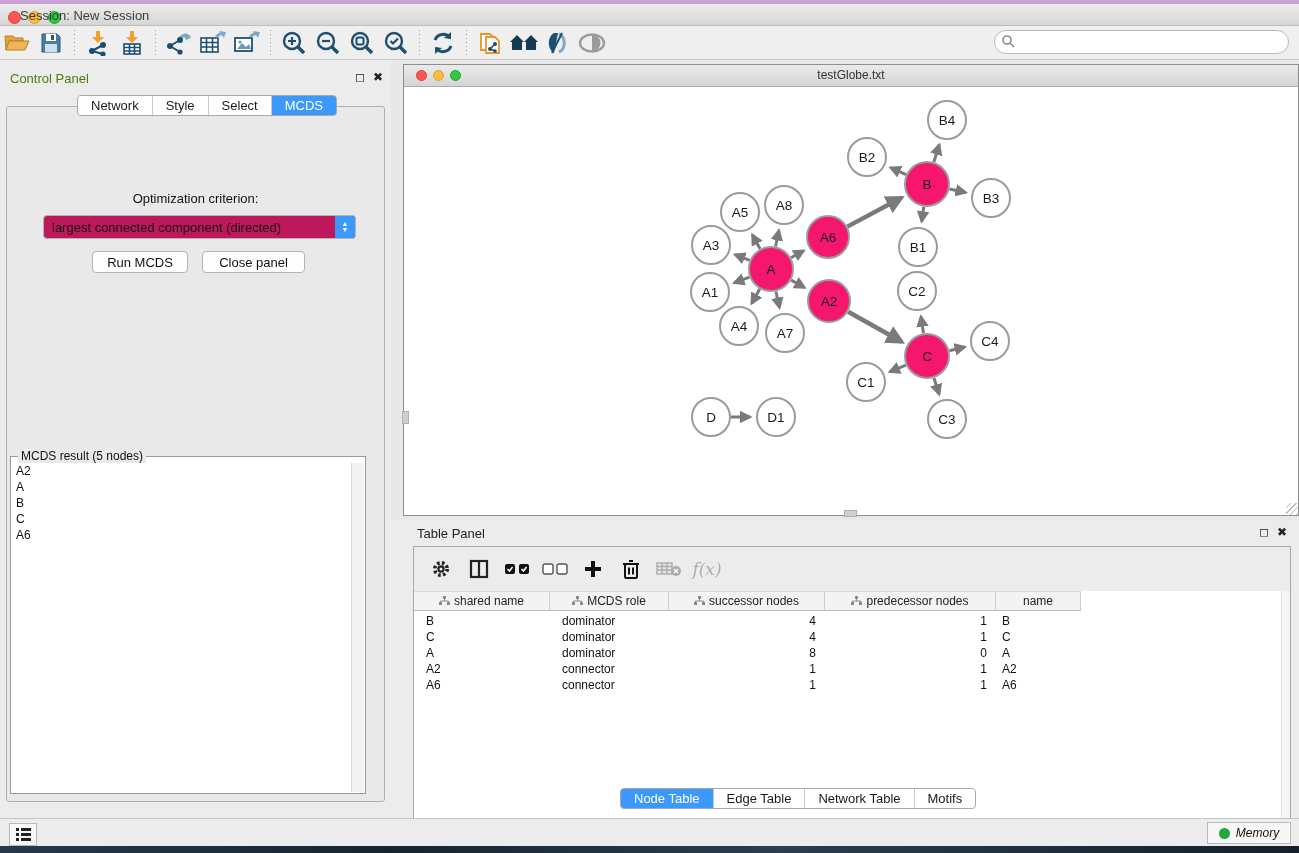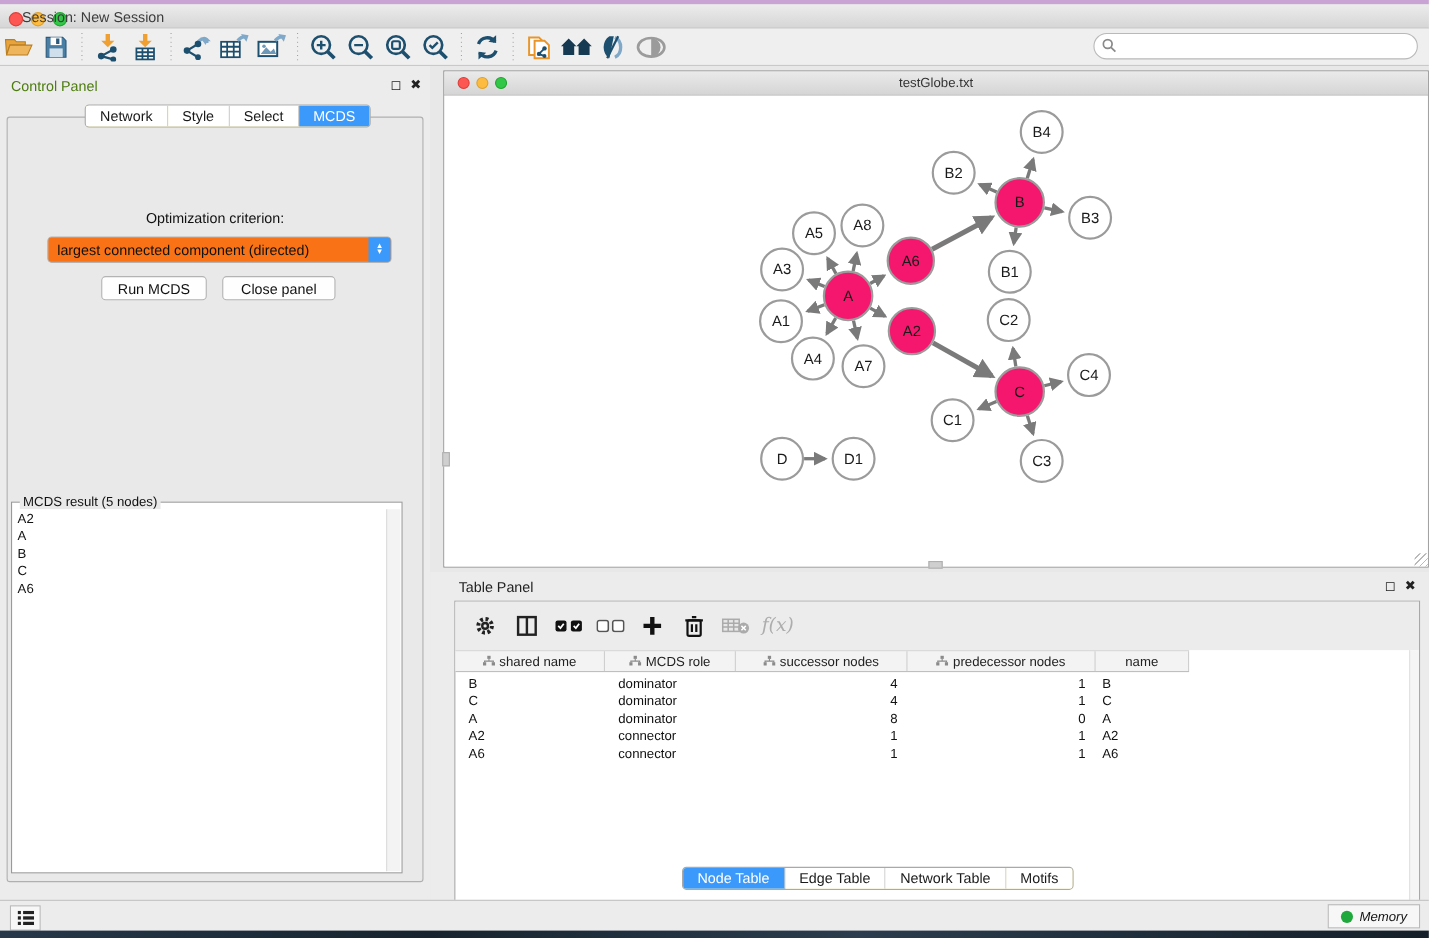--- a/index.html
+++ b/index.html
@@ -29,28 +29,28 @@
   .search-wrap svg { position:absolute; left:8px; top:5px; }
 
   
   .cp { position:absolute; left:0; top:60px; width:391px; height:758px; background:#ECECEC; }
   .cp-head { position:absolute; left:10px; top:11px; font-size:13px; color:#4d7c0f; }
   .win-btns { position:absolute; right:8px; top:11px; display:flex; gap:8px; }
   .wb { font-size:12px; color:#222; line-height:12px; cursor:default; }
   .cp-box { position:absolute; left:6px; top:46px; width:379px; height:696px;
     background:#E9E9E9; border:1px solid #B0B0B0; border-radius:3px; }
   .seg { position:absolute; display:flex; height:21px; border:1px solid #A9A9A9;
-    border-radius:4px; overflow:hidden; background:#fef9c3; }
+    border-radius:4px; overflow:hidden; background:#fca5a5; }
   .seg.cp-tabs { left:77px; top:35px; }
   .seg .seg-btn { font-size:13px; color:#1a1a1a; background:#fff; padding:0 13px;
     display:flex; align-items:center; border-right:1px solid #C9C9C9; white-space:nowrap; }
   .seg .seg-btn:last-child { border-right:none; }
   .seg .seg-btn.sel { background:#3B99FC; color:#fff; }
   .crit-label { position:absolute; left:0; width:391px; top:131px; text-align:center; font-size:13px; color:#111; }
-  .dropdown { position:absolute; left:43px; top:155px; width:313px; height:24px; background:#f97316;
+  .dropdown { position:absolute; left:43px; top:155px; width:313px; height:24px; background:#be185d;
     border:1px solid #B3B3B3; border-radius:4px; font-size:13px; color:#111;
     display:flex; align-items:center; padding-left:8px; }
   .dd-step { position:absolute; right:0; top:0; width:20px; height:22px; background:#3B99FC;
     border-radius:0 3px 3px 0; display:flex; flex-direction:column; align-items:center; justify-content:center; }
   .dd-step span { color:#fff; font-size:7px; line-height:6px; }
   .btn { position:absolute; height:22px; background:#FEFEFE; border:1px solid #B3B3B3;
     border-radius:4px; font-size:13px; color:#111; display:flex; align-items:center; justify-content:center; }
   .btn.run { left:92px; top:191px; width:96px; }
   .btn.close { left:202px; top:191px; width:103px; }
   .fieldset { position:absolute; left:10px; top:396px; width:356px; height:338px;

